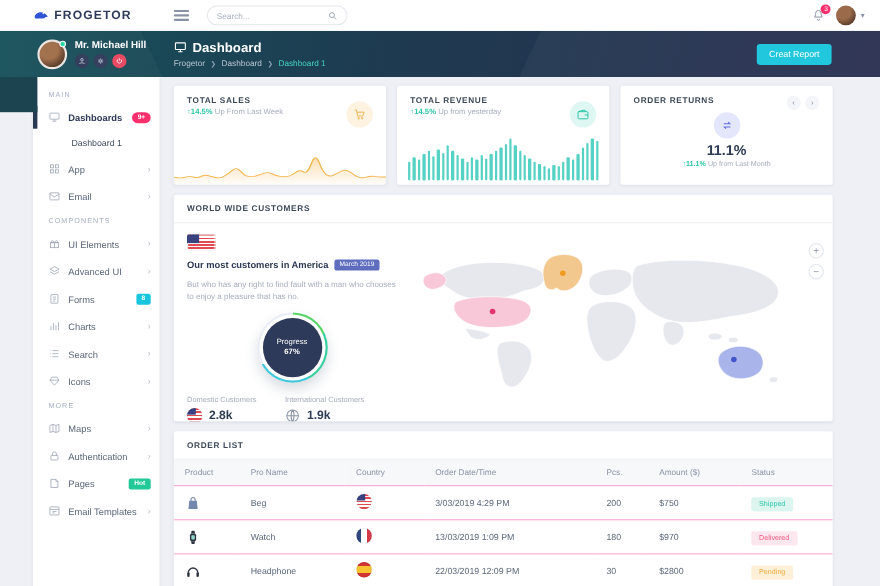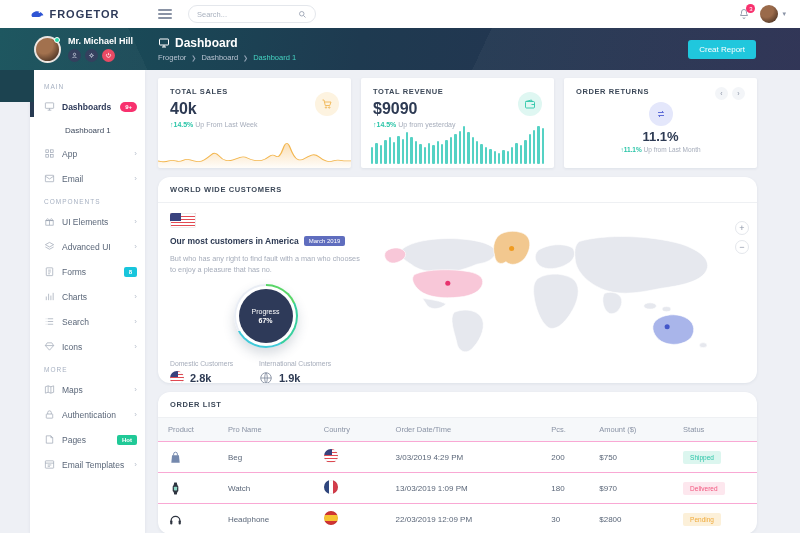--- a/index.html
+++ b/index.html
@@ -91,21 +91,21 @@
   .mini-nav { display:flex; gap:4px; }
   .mini-nav span { width:13px; height:13px; border-radius:50%; background:#f3f5f8; color:#8a93a5;
     font-size:7px; display:flex; align-items:center; justify-content:center; cursor:pointer; }
   .returns-body { display:flex; flex-direction:column; align-items:center; margin-top:2px; }
   .returns-icon { width:24px; height:24px; border-radius:50%; background:#e4e7fb; color:#5f6dd8;
     display:flex; align-items:center; justify-content:center; }
   .returns-value { font-size:13px; font-weight:bold; color:#2d3a53; margin-top:3px; }
   .returns-delta { font-size:6.5px; color:#a6adbb; margin-top:2px; }
 
   
-  .panel { background:#fff; border-radius:12px; box-shadow:0 1px 3px rgba(40,60,90,0.08); margin-top:9px; overflow:hidden; }
+  .panel { background:#fff; border-radius:2px; box-shadow:0 1px 3px rgba(40,60,90,0.08); margin-top:9px; overflow:hidden; }
   .panel-header { padding:8px 12px; border-bottom:1px solid #eef0f3; font-size:7.5px; font-weight:bold;
     color:#3c4858; letter-spacing:0.6px; }
 
   
   .ww-body { display:flex; height:180px; position:relative; }
   .ww-left { width:215px; padding:10px 12px; flex-shrink:0; }
   .flag-rect { width:26px; height:15px; border-radius:2px; position:relative; overflow:hidden;
     background:repeating-linear-gradient(180deg, #e24a53 0 1.5px, #fff 1.5px 3px); box-shadow:0 0 0 1px #eee inset; }
   .flag-rect::after { content:""; position:absolute; left:0; top:0; width:11px; height:8px; background:#39427e; }
   .ww-heading { font-size:8.5px; font-weight:bold; color:#2d3a53; margin-top:8px; display:flex; align-items:center; gap:5px; white-space:nowrap;}
@@ -383,21 +383,20 @@
             <span class="side-chevron">›</span>
           </div>
         </div>
     </aside>
 
     <div class="content">
 
       <div class="cards-row">
         <div class="card">
           <div class="card-title">TOTAL SALES</div>
-          <div class="card-value">40k</div>
           <div class="card-delta">
             <span class="delta-up">↑<span>14.5%</span></span>
             <span>Up From Last Week</span>
           </div>
           <div class="icon-circle orange">
             <svg width="12" height="12" viewBox="0 0 24 24" fill="none" stroke="currentColor" stroke-width="1.8">
                 <path d="M3 4h3l2.5 11h9L20 8H7"></path>
                 <circle cx="10" cy="19" r="1.4"></circle>
                 <circle cx="16.5" cy="19" r="1.4"></circle>
               </svg>
@@ -409,21 +408,20 @@
                   <stop offset="1" stop-color="rgba(246,184,92,0.03)"></stop>
             </linearGradient>
               </defs>
             <path id="sales-area" fill="url(#og)" d="M0 23.791666666666664 Q0 23.791666666666664 1.8518518518518519 24.3125 Q3.7037037037037037 24.833333333333332 5.555555555555555 23.791666666666664 Q7.407407407407407 22.75 9.25925925925926 23.791666666666664 Q11.11111111111111 24.833333333333332 12.962962962962962 23.270833333333332 Q14.814814814814815 21.708333333333332 16.666666666666668 22.75 Q18.51851851851852 23.791666666666664 20.37037037037037 24.3125 Q22.22222222222222 24.833333333333332 24.074074074074076 22.75 Q25.925925925925927 20.666666666666664 27.77777777777778 18.0625 Q29.62962962962963 15.458333333333332 31.48148148148148 19.104166666666664 Q33.333333333333336 22.75 35.18518518518519 23.270833333333332 Q37.03703703703704 23.791666666666664 38.888888888888886 22.75 Q40.74074074074074 21.708333333333332 42.592592592592595 20.666666666666664 Q44.44444444444444 19.625 46.29629629629629 21.1875 Q48.148148148148145 22.75 50 23.270833333333332 Q51.851851851851855 23.791666666666664 53.70370370370371 23.270833333333332 Q55.55555555555556 22.75 57.407407407407405 20.145833333333332 Q59.25925925925926 17.541666666666664 61.111111111111114 19.625 Q62.96296296296296 21.708333333333332 64.81481481481481 12.854166666666666 Q66.66666666666667 4 68.51851851851852 12.333333333333332 Q70.37037037037037 20.666666666666664 72.22222222222223 22.229166666666664 Q74.07407407407408 23.791666666666664 75.92592592592592 21.708333333333332 Q77.77777777777777 19.625 79.62962962962962 18.583333333333332 Q81.48148148148148 17.541666666666664 83.33333333333334 20.145833333333332 Q85.18518518518519 22.75 87.03703703703704 23.791666666666664 Q88.88888888888889 24.833333333333332 90.74074074074073 23.791666666666664 Q92.5925925925926 22.75 94.44444444444444 23.270833333333332 Q96.29629629629629 23.791666666666664 98.14814814814815 23.791666666666664 L100 23.791666666666664 L100 30 L0 30 Z"></path>
             <path id="sales-line" fill="none" stroke="#f3b64e" stroke-width="0.7" d="M0 23.791666666666664 Q0 23.791666666666664 1.8518518518518519 24.3125 Q3.7037037037037037 24.833333333333332 5.555555555555555 23.791666666666664 Q7.407407407407407 22.75 9.25925925925926 23.791666666666664 Q11.11111111111111 24.833333333333332 12.962962962962962 23.270833333333332 Q14.814814814814815 21.708333333333332 16.666666666666668 22.75 Q18.51851851851852 23.791666666666664 20.37037037037037 24.3125 Q22.22222222222222 24.833333333333332 24.074074074074076 22.75 Q25.925925925925927 20.666666666666664 27.77777777777778 18.0625 Q29.62962962962963 15.458333333333332 31.48148148148148 19.104166666666664 Q33.333333333333336 22.75 35.18518518518519 23.270833333333332 Q37.03703703703704 23.791666666666664 38.888888888888886 22.75 Q40.74074074074074 21.708333333333332 42.592592592592595 20.666666666666664 Q44.44444444444444 19.625 46.29629629629629 21.1875 Q48.148148148148145 22.75 50 23.270833333333332 Q51.851851851851855 23.791666666666664 53.70370370370371 23.270833333333332 Q55.55555555555556 22.75 57.407407407407405 20.145833333333332 Q59.25925925925926 17.541666666666664 61.111111111111114 19.625 Q62.96296296296296 21.708333333333332 64.81481481481481 12.854166666666666 Q66.66666666666667 4 68.51851851851852 12.333333333333332 Q70.37037037037037 20.666666666666664 72.22222222222223 22.229166666666664 Q74.07407407407408 23.791666666666664 75.92592592592592 21.708333333333332 Q77.77777777777777 19.625 79.62962962962962 18.583333333333332 Q81.48148148148148 17.541666666666664 83.33333333333334 20.145833333333332 Q85.18518518518519 22.75 87.03703703703704 23.791666666666664 Q88.88888888888889 24.833333333333332 90.74074074074073 23.791666666666664 Q92.5925925925926 22.75 94.44444444444444 23.270833333333332 Q96.29629629629629 23.791666666666664 98.14814814814815 23.791666666666664 L100 23.791666666666664"></path>
           </svg>
         </div>
 
         <div class="card">
           <div class="card-title">TOTAL REVENUE</div>
-          <div class="card-value">$9090</div>
           <div class="card-delta">
             <span class="delta-up">↑<span>14.5%</span></span>
             <span>Up from yesterday</span>
           </div>
           <div class="icon-circle teal">
             <svg width="12" height="12" viewBox="0 0 24 24" fill="none" stroke="currentColor" stroke-width="1.8">
                 <rect x="3" y="7" width="18" height="13" rx="2"></rect>
                 <path d="M3 7l12-3 1.5 3"></path>
                 <path d="M15 13h6"></path>
               </svg>

